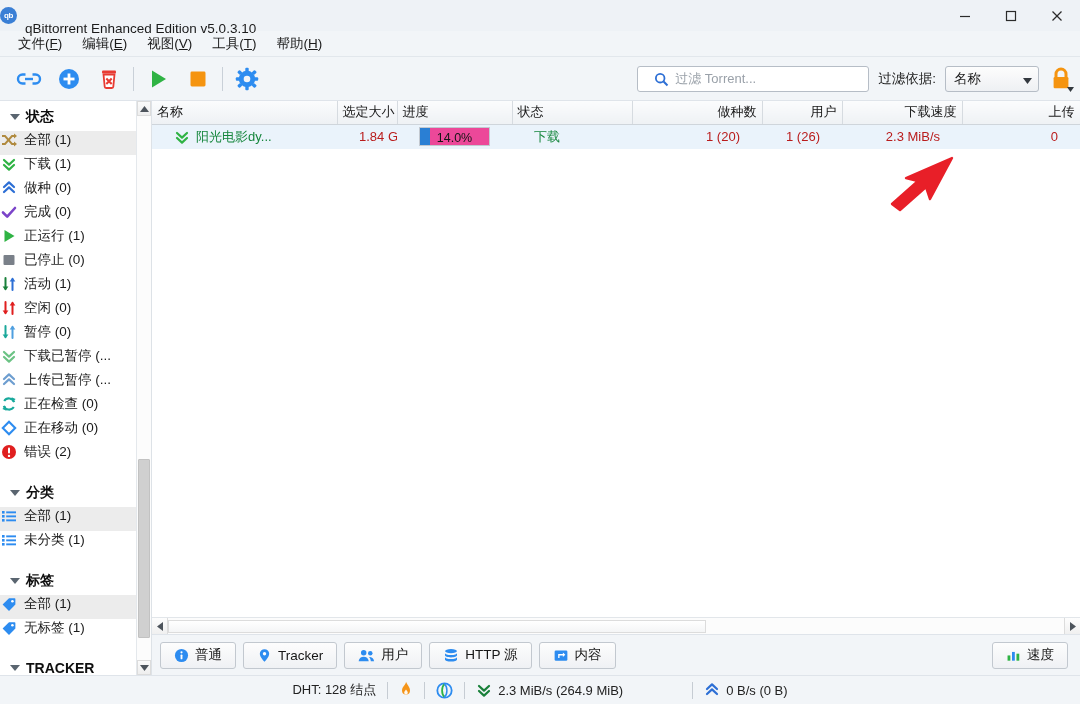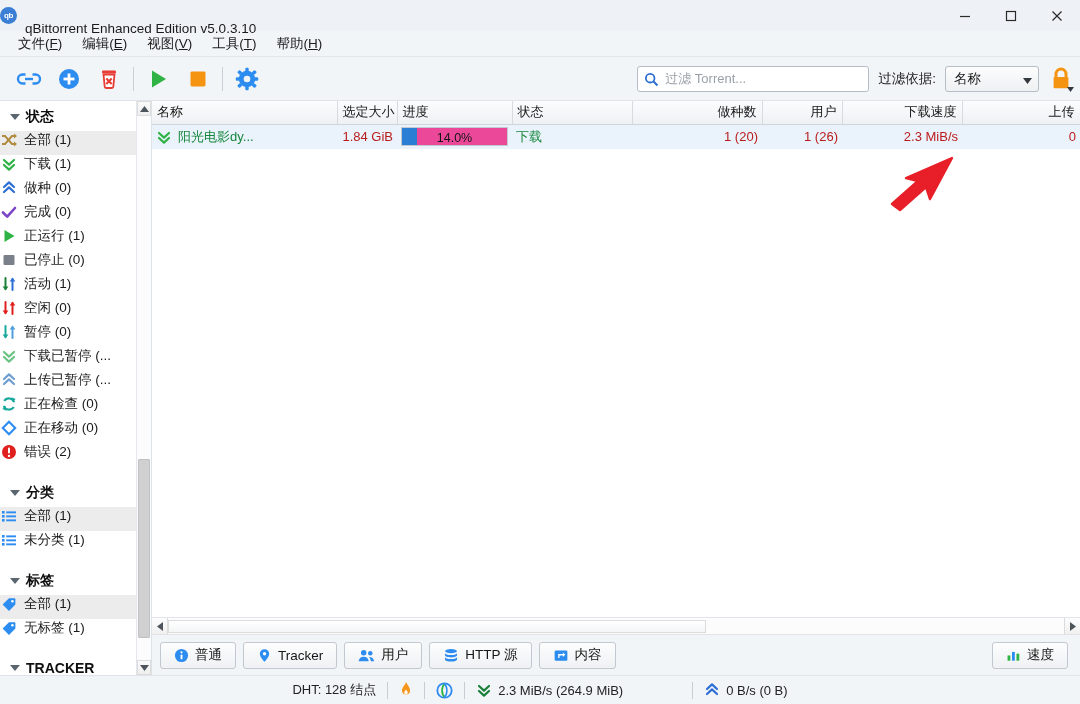--- a/index.html
+++ b/index.html
@@ -76,21 +76,21 @@
   .tb-right {
     position: absolute; right: 0; top: 0; height: 44px;
     display: flex; align-items: center; gap: 9px; padding-right: 6px;
   }
   .searchbox {
     width: 232px; height: 26px;
     background: #fff;
     border: 1px solid #b6bdc6;
     border-radius: 3px;
     display: flex; align-items: center;
-    padding: 0 6px; gap: 6px;
+    padding: 0 16px; gap: 6px;
   }
   .searchbox .ph { color: #9aa1a9; font-size: 13px; }
   .filter-label { font-size: 13.5px; color: #1b1b1b; white-space: nowrap; }
   .combo {
     width: 94px; height: 26px;
     background: linear-gradient(#fdfdfd,#eef0f3);
     border: 1px solid #b6bdc6; border-radius: 3px;
     display: flex; align-items: center; justify-content: space-between;
     padding: 0 6px 0 8px;
     font-size: 13.5px;
@@ -149,21 +149,21 @@
     font-size: 13px;
     color: #161616;
     height: 23px;
     padding: 0 5px;
     white-space: nowrap;
     overflow: hidden;
   }
   table.tt td {
     height: 25px;
     font-size: 13px;
-    padding: 0 4px;
+    padding: 0 22px;
     white-space: nowrap;
     overflow: hidden;
     border-bottom: 1px solid transparent;
   }
   tr.trow { background: #eaf3fb; }
   .c-name { display: flex; align-items: center; gap: 6px; color: #15863c; }
   .num { color: #b91c1c; }
   .status-txt { color: #15863c; }
   .align-r { text-align: right; }
   .align-l { text-align: left; }

